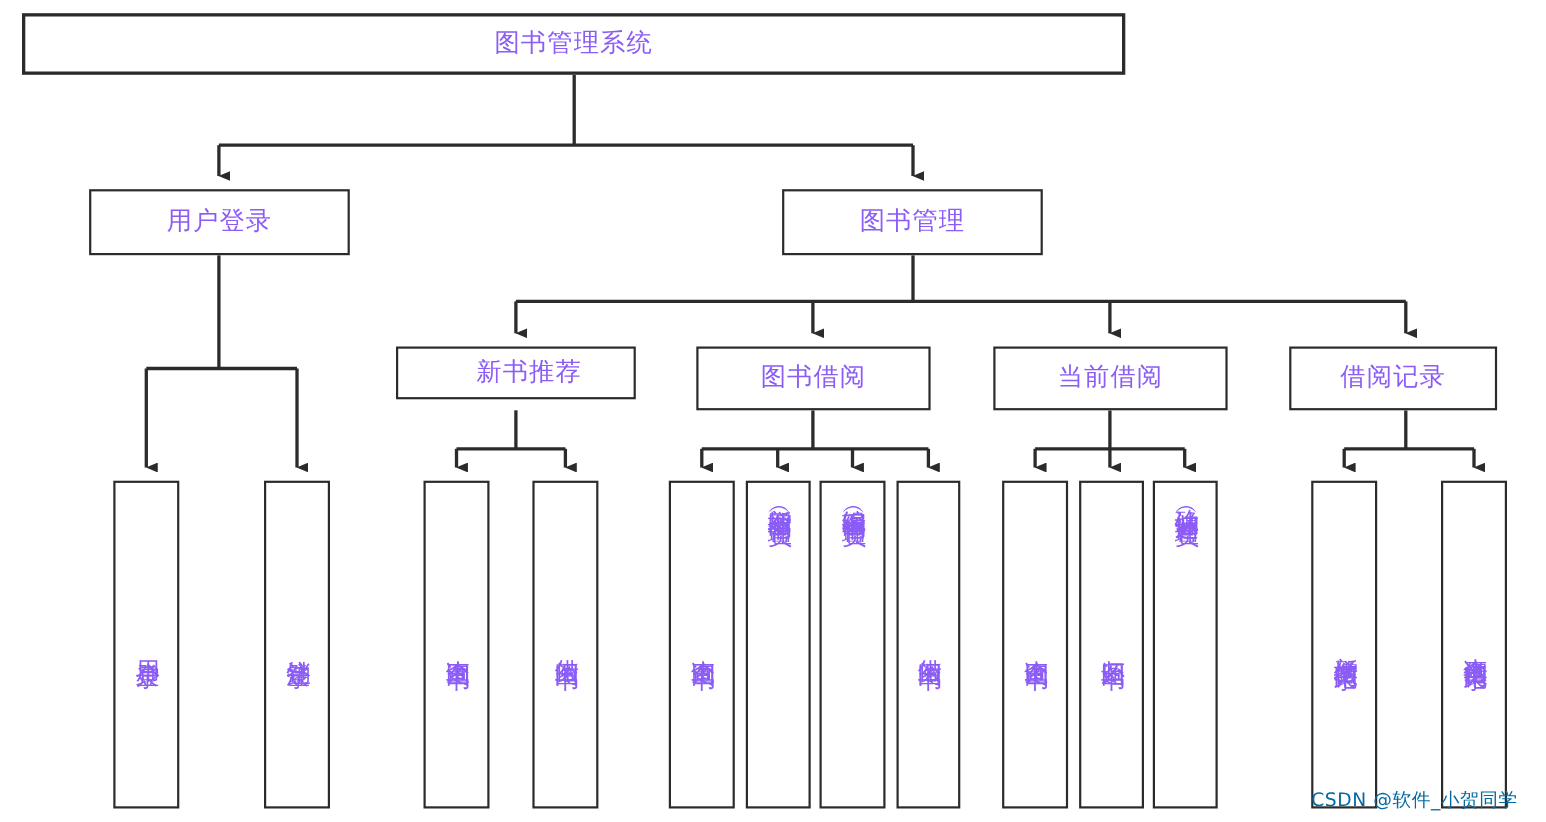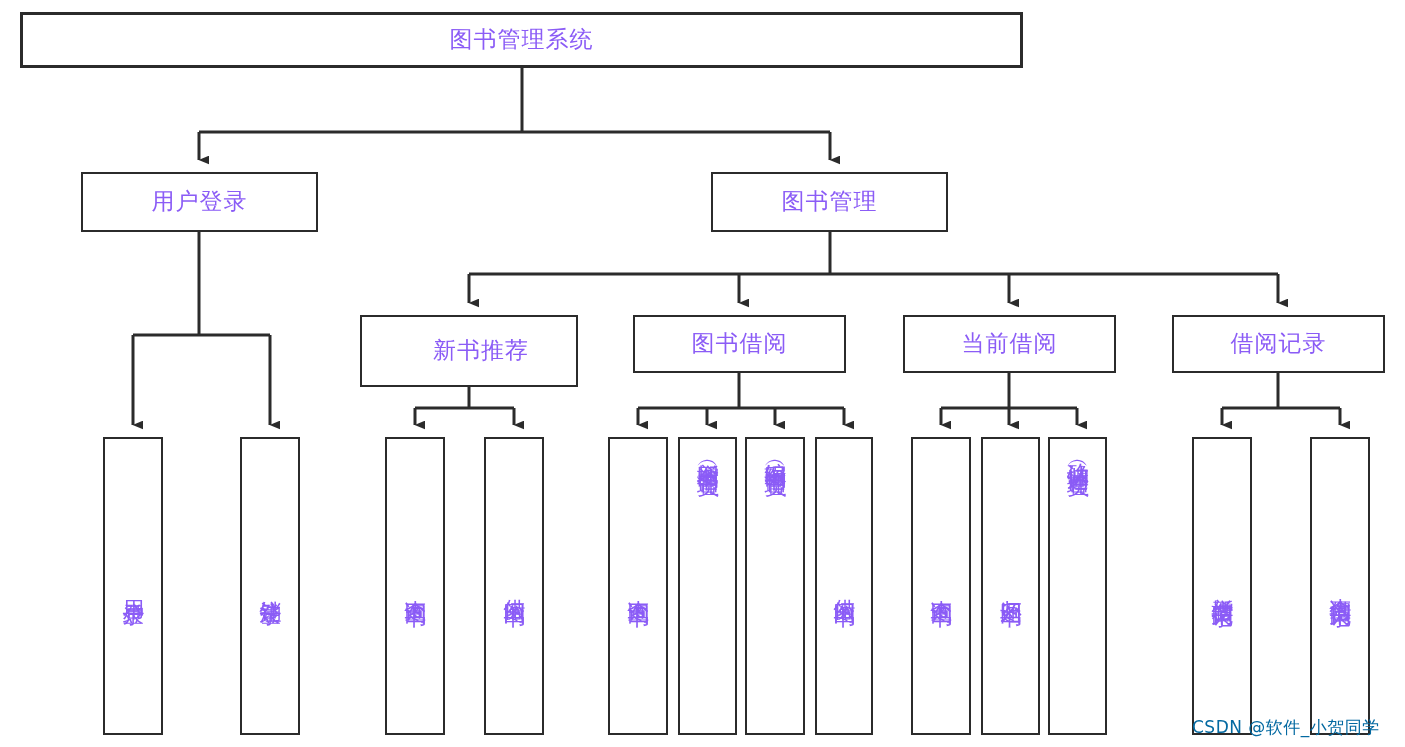--- a/index.html
+++ b/index.html
@@ -133,30 +133,30 @@
     <span class="node-label-h">图书管理系统</span>
   </div>
 
   <div class="node" style="left:81px; top:172px; width:237px; height:60px;">
     <span class="node-label-h">用户登录</span>
   </div>
   <div class="node" style="left:711px; top:172px; width:237px; height:60px;">
     <span class="node-label-h">图书管理</span>
   </div>
 
-  <div class="node" style="left:360px; top:315px; width:218px; height:72px;padding-left:24px;">
+  <div class="node" style="left:360px; top:315px; width:218px; height:48px;padding-left:24px;">
     <span class="node-label-h">新书推荐</span>
   </div>
   <div class="node" style="left:633px; top:315px; width:213px; height:58px;">
     <span class="node-label-h">图书借阅</span>
   </div>
   <div class="node" style="left:903px; top:315px; width:213px; height:58px;">
     <span class="node-label-h">当前借阅</span>
   </div>
-  <div class="node" style="left:1172px; top:315px; width:213px; height:58px;">
+  <div class="node" style="left:1172px; top:315px; width:189px; height:58px;">
     <span class="node-label-h">借阅记录</span>
   </div>
 
   <div class="node node-leaf align-mid" style="left:103px; top:437px; width:60px; height:298px;">
     <span class="node-label-v">用户登录</span>
   </div>
   <div class="node node-leaf align-mid" style="left:240px; top:437px; width:60px; height:298px;">
     <span class="node-label-v">注销登录</span>
   </div>
 

